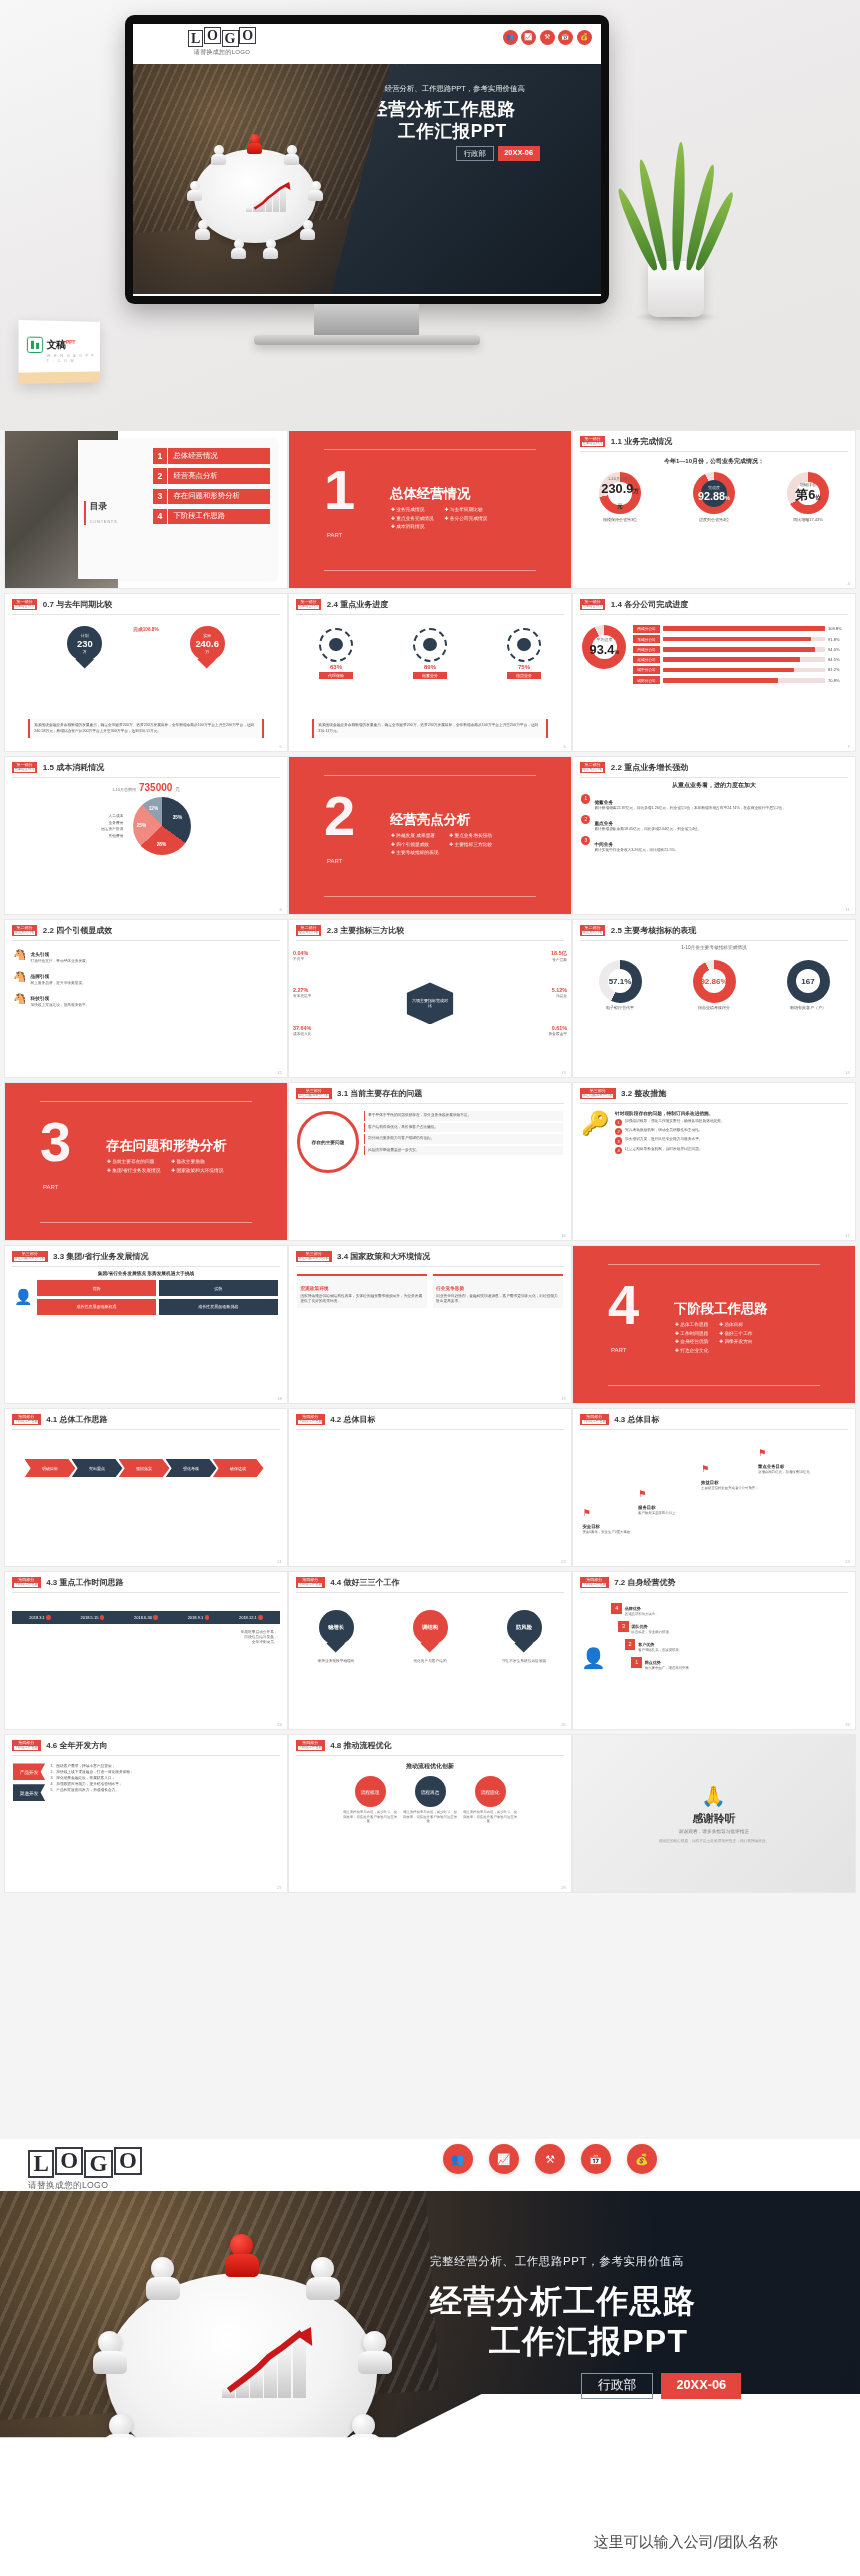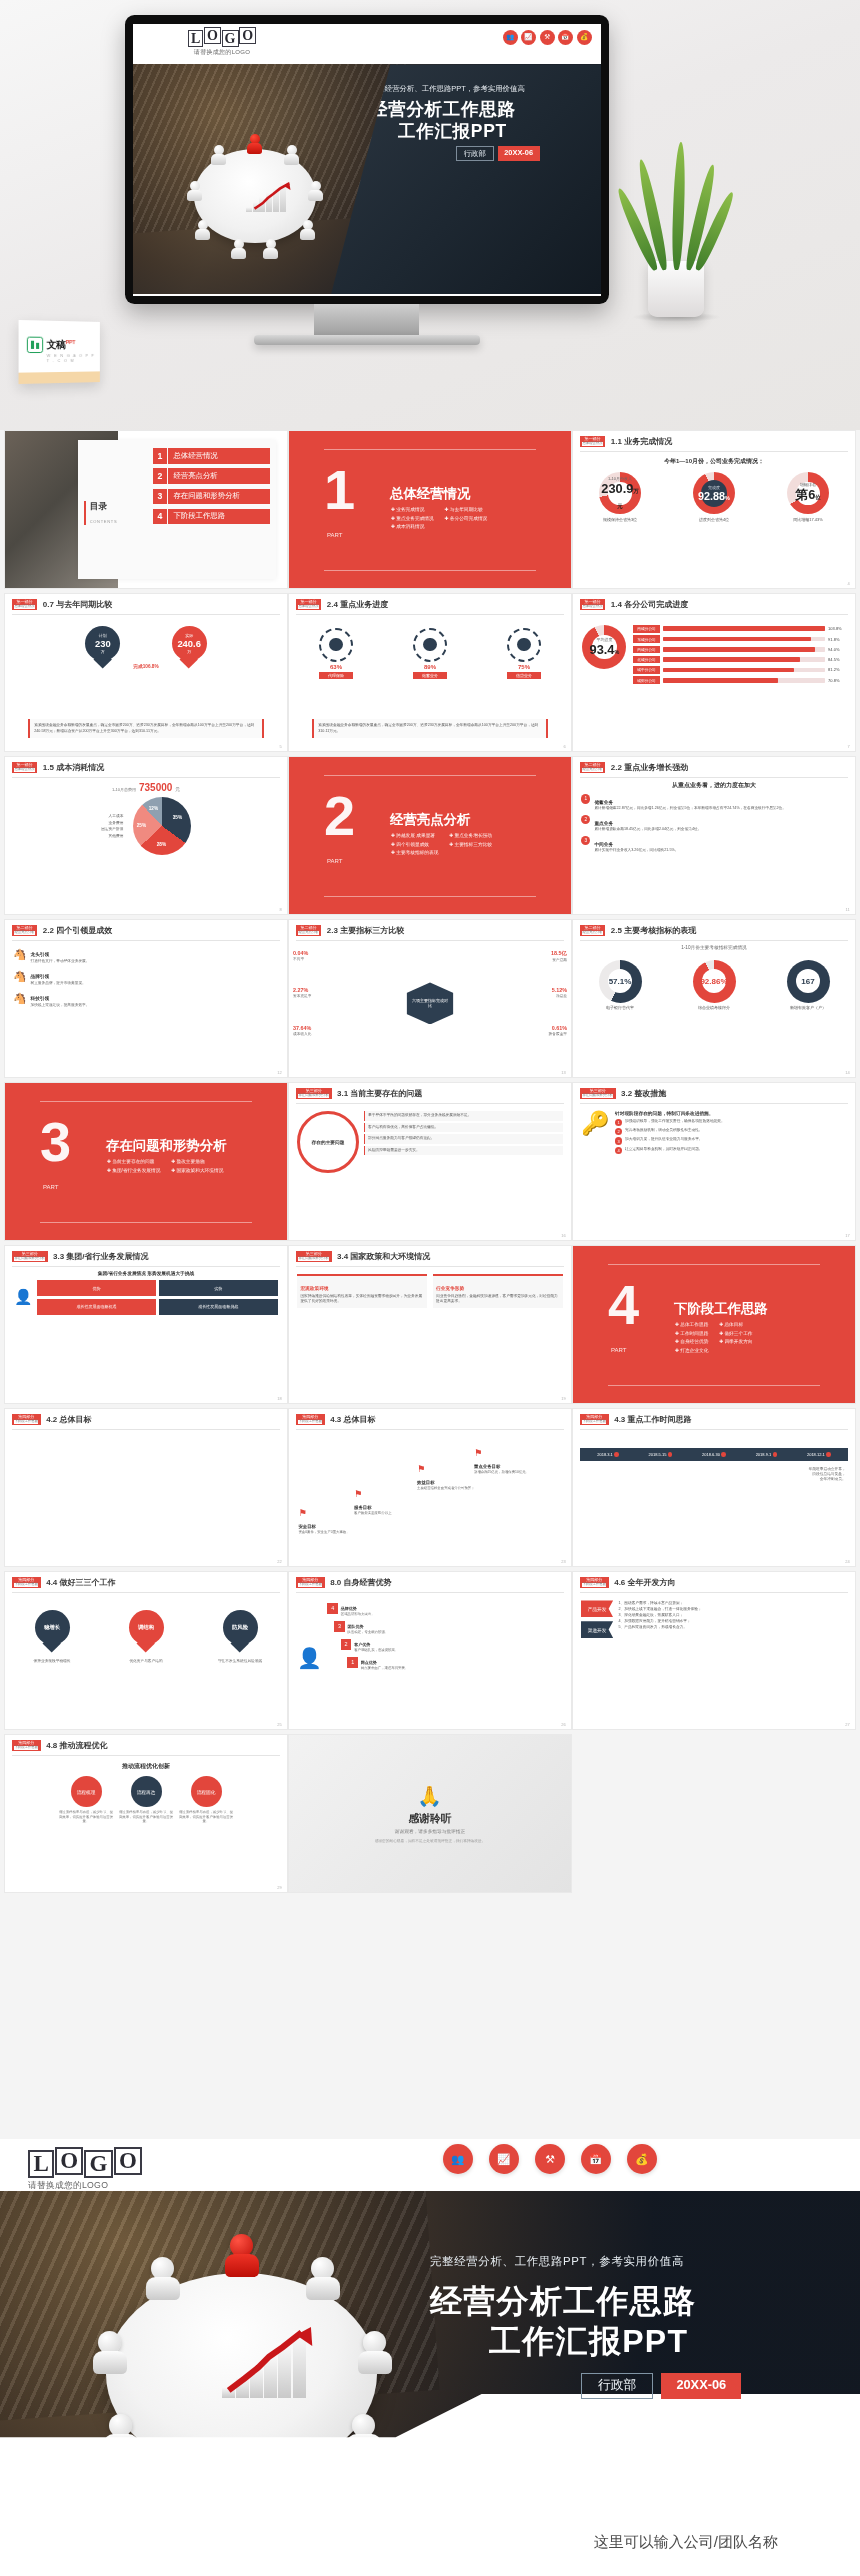--- a/index.html
+++ b/index.html
@@ -446,21 +446,21 @@
       </div>
     </div>
     <div class="thumb">
       <div class="th-head">
     <div class="th-tag">第一部分<small>总体经营情况</small></div>
     <div class="th-title">0.7 与去年同期比较</div>
   </div>
       <div class="th-rule"></div>
   <div class="th-num">5</div>
       <div class="th-body">
-        <div style="display:flex;align-items:flex-end;justify-content:center;gap:13px;margin-top:9.4px">
+        <div style="display:flex;align-items:flex-start;justify-content:center;gap:31px;margin-top:9.4px">
 
         <div class="pin">
           <div class="tail" style="background:#2d3e50"></div>
           <div class="circ" style="background:#2d3e50;position:relative;z-index:2">
             <div style="font-size:4px;opacity:.9">计划</div>
             <div style="font-size:9.4px;font-weight:bold">230</div>
             <div style="font-size:4px">万</div>
           </div>
           </div>
           <div style="font-size:4.7px;color:#e2463c;font-weight:bold">完成106.8%</div>
@@ -855,20 +855,37 @@
     <div class="rtitle">下阶段工作思路</div>
     <div class="rlist">
       <div>✚ 总体工作思路</div>
         <div>✚ 总体目标</div>
         <div>✚ 工作时间思路</div>
         <div>✚ 做好三个工作</div>
         <div>✚ 自身经营优势</div>
         <div>✚ 四季开发方向</div>
         <div>✚ 打造企业文化</div>
     </div>
+    </div>
+    <div class="thumb">
+      <div class="th-head">
+    <div class="th-tag">第四部分<small>下阶段工作思路</small></div>
+    <div class="th-title">4.1 总体工作思路</div>
+  </div>
+      <div class="th-rule"></div>
+  <div class="th-num">21</div>
+      <div class="th-body">
+        <div style="display:flex;align-items:center;justify-content:center;margin-top:27px">
+        <div style="background:#e2463c;color:#fff;font-size:4px;padding:6.7px 4px;margin-left:-4px;clip-path:polygon(0 0,86% 0,100% 50%,86% 100%,0 100%,12% 50%);width:51px;text-align:center">明确目标</div>
+          <div style="background:#2d3e50;color:#fff;font-size:4px;padding:6.7px 4px;margin-left:-4px;clip-path:polygon(0 0,86% 0,100% 50%,86% 100%,0 100%,12% 50%);width:51px;text-align:center">突出重点</div>
+          <div style="background:#e2463c;color:#fff;font-size:4px;padding:6.7px 4px;margin-left:-4px;clip-path:polygon(0 0,86% 0,100% 50%,86% 100%,0 100%,12% 50%);width:51px;text-align:center">狠抓落实</div>
+          <div style="background:#2d3e50;color:#fff;font-size:4px;padding:6.7px 4px;margin-left:-4px;clip-path:polygon(0 0,86% 0,100% 50%,86% 100%,0 100%,12% 50%);width:51px;text-align:center">强化考核</div>
+          <div style="background:#e2463c;color:#fff;font-size:4px;padding:6.7px 4px;margin-left:-4px;clip-path:polygon(0 0,86% 0,100% 50%,86% 100%,0 100%,12% 50%);width:51px;text-align:center">确保达成</div>
+        </div>
+      </div>
     </div>
     <div class="thumb">
       <div class="th-head">
     <div class="th-tag">第四部分<small>下阶段工作思路</small></div>
     <div class="th-title">4.2 总体目标</div>
   </div>
       <div class="th-rule"></div>
   <div class="th-num">22</div>
     </div>
     <div class="thumb">
@@ -950,21 +967,21 @@
             <div class="circ" style="background:#2d3e50;position:relative;z-index:2;font-size:5.4px;font-weight:bold">防风险</div>
             </div>
           <div style="font-size:3.7px;color:#666;margin-top:5.4px">守住不发生系统性风险底线</div>
           </div>
         </div>
       </div>
     </div>
     <div class="thumb">
       <div class="th-head">
     <div class="th-tag">第四部分<small>下阶段工作思路</small></div>
-    <div class="th-title">8.0 自身经营优势</div>
+    <div class="th-title">7.2 自身经营优势</div>
   </div>
       <div class="th-rule"></div>
   <div class="th-num">26</div>
       <div class="th-body">
         <div style="display:flex;gap:5.4px;padding:5.4px 8px;align-items:flex-end">
         <div style="font-size:20px;color:#2d3e50">👤</div>
         <div style="flex:1;display:flex;flex-direction:column-reverse;gap:2px">
           <div style="display:flex;gap:2.7px;align-items:center;margin-left:20px">
             <div style="width:10.8px;height:10.8px;background:#e2463c;color:#fff;font-size:5.4px;display:flex;align-items:center;justify-content:center;flex:none">1</div>
             <div><b style="font-size:4px">网点优势</b>

